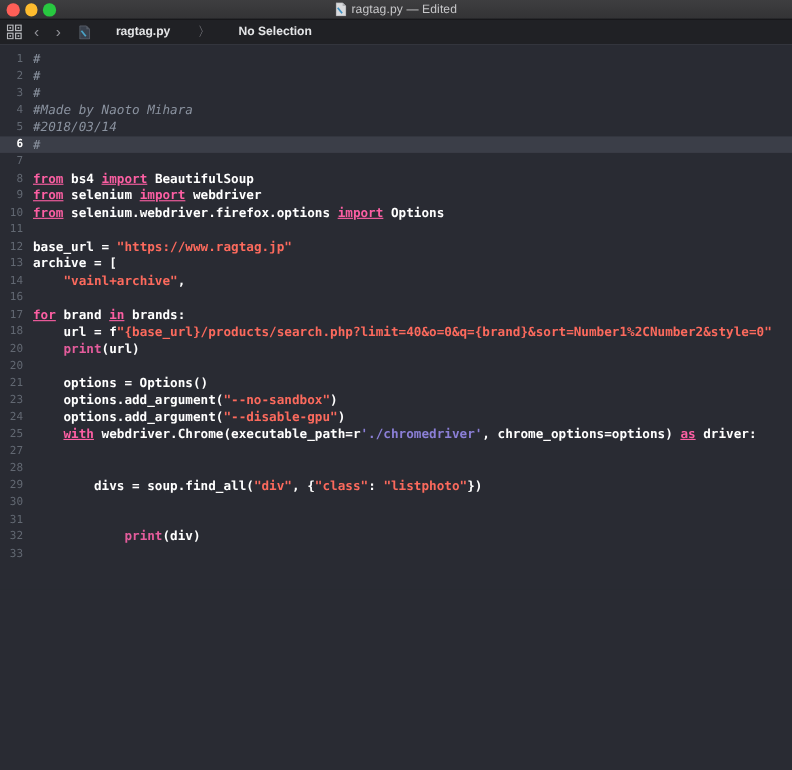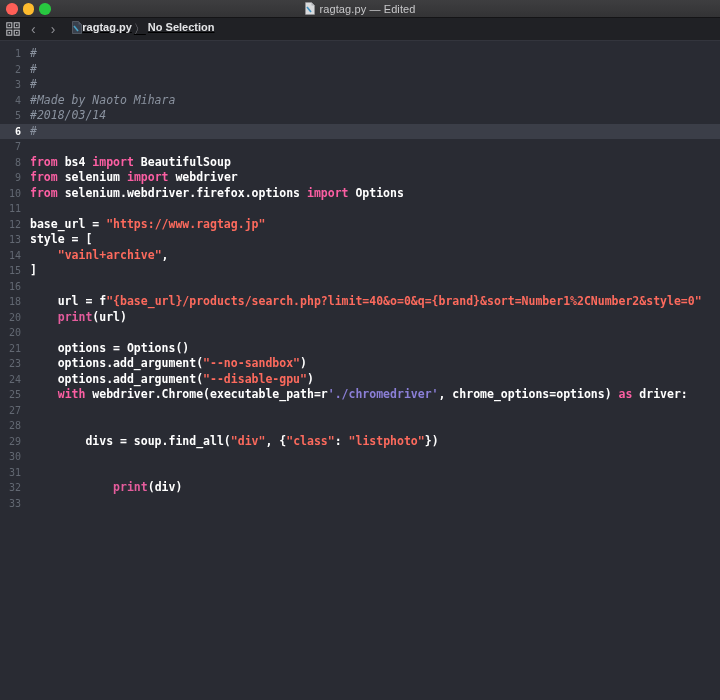--- a/index.html
+++ b/index.html
@@ -35,21 +35,21 @@
   .jumpbar {
     height: 22px; flex: 0 0 22px;
     background: #202125;
     display: flex; align-items: center;
     padding: 0 6px; gap: 7px;
   }
   .nav-chevron {
     color: #909197; font-size: 14px; line-height: 1;
     padding: 0 4px; font-weight: 400; user-select: none;
   }
-  .crumb-file { display: flex; gap: 0; margin-left: 6px; text-decoration: underline; }
+  .crumb-file { display: flex; align-items: center; gap: 23px; margin-left: 6px; }
   .crumb-text { font-size: 11px; font-weight: 700; color: #e4e5e7; }
   .crumb-sep { color: #84858b; font-size: 12px; font-weight: 400; padding: 0 2px; }
 
   
   .editor {
     flex: 1 1 auto; background: #292b33;
     border-top: 1px solid #33353d;
     padding-top: 5px; overflow: hidden;
   }
   .row { display: flex; height: 15.5px; align-items: center; }
@@ -60,21 +60,21 @@
     font-size: 10px; color: #626872; line-height: 15.5px;
   }
   .row.current .gutter { color: #ffffff; font-weight: 700; }
   pre.code {
     margin: 0; white-space: pre; overflow: hidden;
     font-family: "DejaVu Sans Mono", "Liberation Mono", monospace;
     font-size: 11.5px; line-height: 15.5px; font-weight: 600;
     color: #ffffff;
   }
   .t-p { color: #ffffff; }
-  .t-k { color: #fc5fa3; }
+  .t-k { color: #fc5fa3; text-decoration: underline; }
   .t-s { color: #fc6a5d; }
   .t-q { color: #8b7fd7; text-align: right; }
   .t-f { color: #e45c9c; }
   .t-c { color: #8a929f; font-style: italic; font-weight: 500; }
 </style>
 </head>
 <body>
 
 <div class="window">
 
@@ -173,33 +173,33 @@
       <div class="row">
         <div class="gutter">11</div>
         <pre class="code"></pre>
       </div>
       <div class="row">
         <div class="gutter">12</div>
         <pre class="code"><span class="t-p">base_url = </span><span class="t-s">"https://www.ragtag.jp"</span></pre>
       </div>
       <div class="row">
         <div class="gutter">13</div>
-        <pre class="code"><span class="t-p">style = [</span></pre>
+        <pre class="code"><span class="t-p">archive = [</span></pre>
       </div>
       <div class="row">
         <div class="gutter">14</div>
         <pre class="code"><span class="t-p">    </span><span class="t-s">"vainl+archive"</span><span class="t-p">,</span></pre>
       </div>
       <div class="row">
-        <div class="gutter">15</div>
-        <pre class="code"><span class="t-p">]</span></pre>
-      </div>
-      <div class="row">
         <div class="gutter">16</div>
         <pre class="code"></pre>
+      </div>
+      <div class="row">
+        <div class="gutter">17</div>
+        <pre class="code"><span class="t-k">for</span><span class="t-p"> brand </span><span class="t-k">in</span><span class="t-p"> brands:</span></pre>
       </div>
       <div class="row">
         <div class="gutter">18</div>
         <pre class="code"><span class="t-p">    url = f</span><span class="t-s">"{base_url}/products/search.php?limit=40&amp;o=0&amp;q={brand}&amp;sort=Number1%2CNumber2&amp;style=0"</span></pre>
       </div>
       <div class="row">
         <div class="gutter">20</div>
         <pre class="code"><span class="t-p">    </span><span class="t-f">print</span><span class="t-p">(url)</span></pre>
       </div>
       <div class="row">

